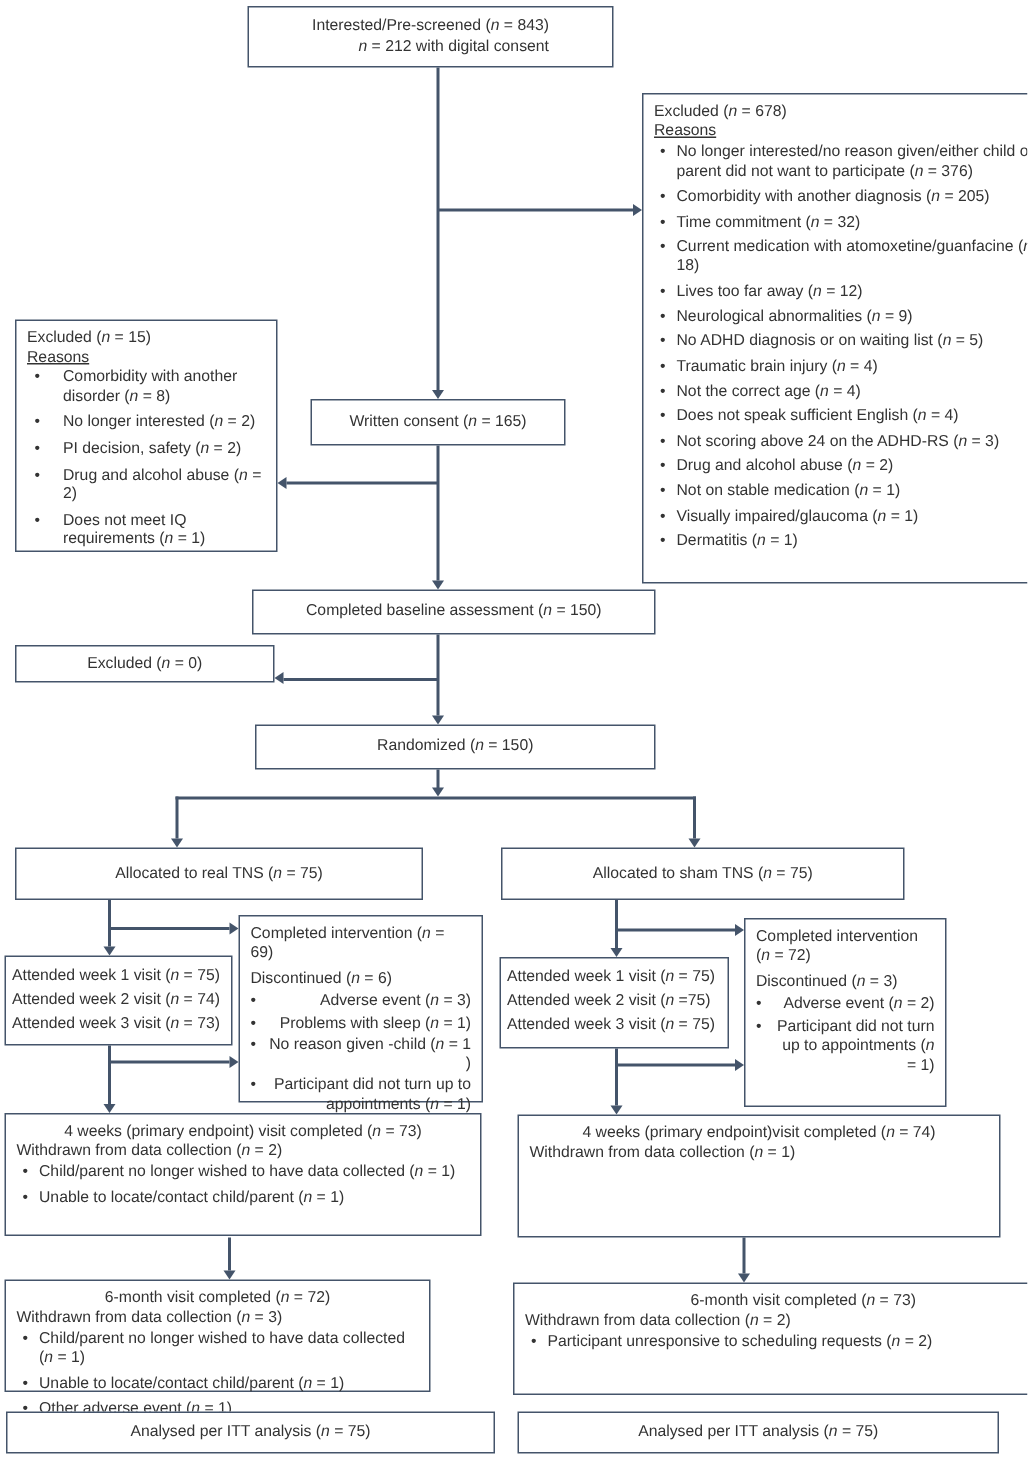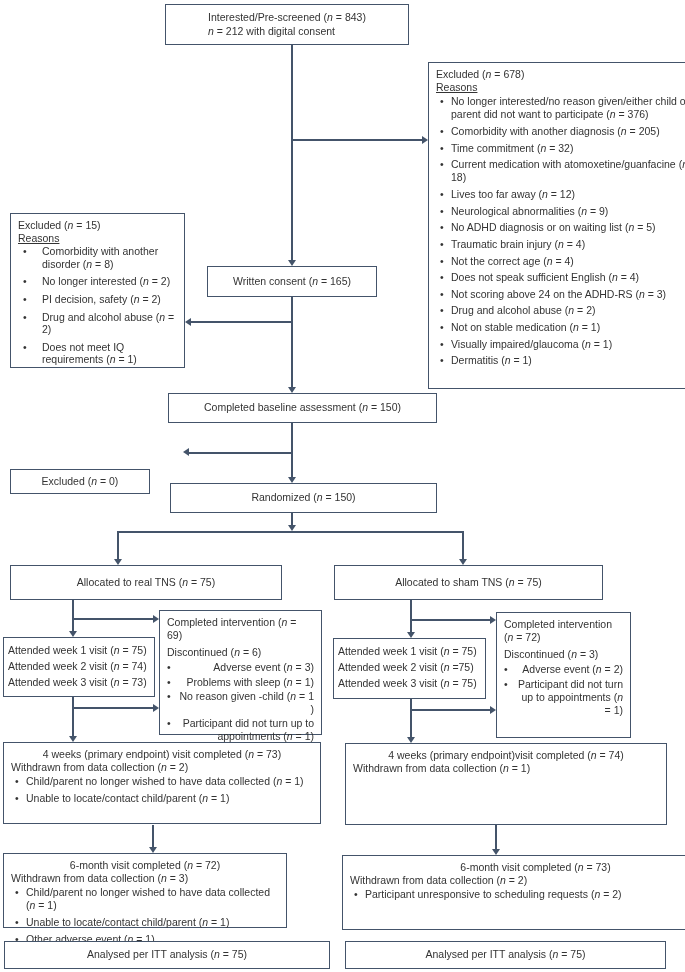--- a/index.html
+++ b/index.html
@@ -5,21 +5,21 @@
   html,body { margin:0; padding:0; background:#ffffff; }
   #figure {
     position:relative; width:685px; height:972px; background:#ffffff;
     font-family:"Liberation Sans", sans-serif; color:#333333;
     font-size:10.5px; line-height:1.25; overflow:hidden;
   }
   .box {
     position:absolute; box-sizing:border-box;
     border:1.5px solid #44546a; background:#ffffff;
   }
-  .center { display:flex; align-items:center; justify-content:center; text-align:left; padding:2px 6px; }
+  .center { display:flex; align-items:center; justify-content:center; text-align:right; padding:2px 6px; }
   .pad { padding:5px 7px; }
   .reasons { text-decoration:underline; }
   ul.bullets { margin:1px 0 0 0; padding:0; list-style:none; }
   ul.bullets li { position:relative; padding-left:15px; margin-bottom:3.5px; }
   ul.bullets li::before { content:"\2022"; position:absolute; left:4px; }
   ul.bullets.wide li { padding-left:24px; margin-bottom:5px; }
   ul.bullets.wide li::before { left:5px; }
   ul.bullets.tight { margin-top:2px; }
   ul.bullets.tight li { padding-left:9px; margin-bottom:1px;text-align:right; }
   ul.bullets.tight li::before { left:0px; }
@@ -80,21 +80,21 @@
   </div>
 
   <div class="box center" style="left:207px;top:266px;width:170px;height:31px">
     <div>Written consent (<i>n</i> = 165)</div>
   </div>
 
   <div class="box center" style="left:168px;top:393px;width:269px;height:30px">
     <div>Completed baseline assessment (<i>n</i> = 150)</div>
   </div>
 
-  <div class="box center" style="left:10px;top:469px;width:140px;height:25px">
+  <div class="box center" style="left:10px;top:430px;width:173px;height:25px">
     <div>Excluded (<i>n</i> = 0)</div>
   </div>
 
   <div class="box center" style="left:170px;top:483px;width:267px;height:30px">
     <div>Randomized (<i>n</i> = 150)</div>
   </div>
 
   <div class="box center" style="left:10px;top:565px;width:272px;height:35px">
     <div>Allocated to real TNS (<i>n</i> = 75)</div>
   </div>

